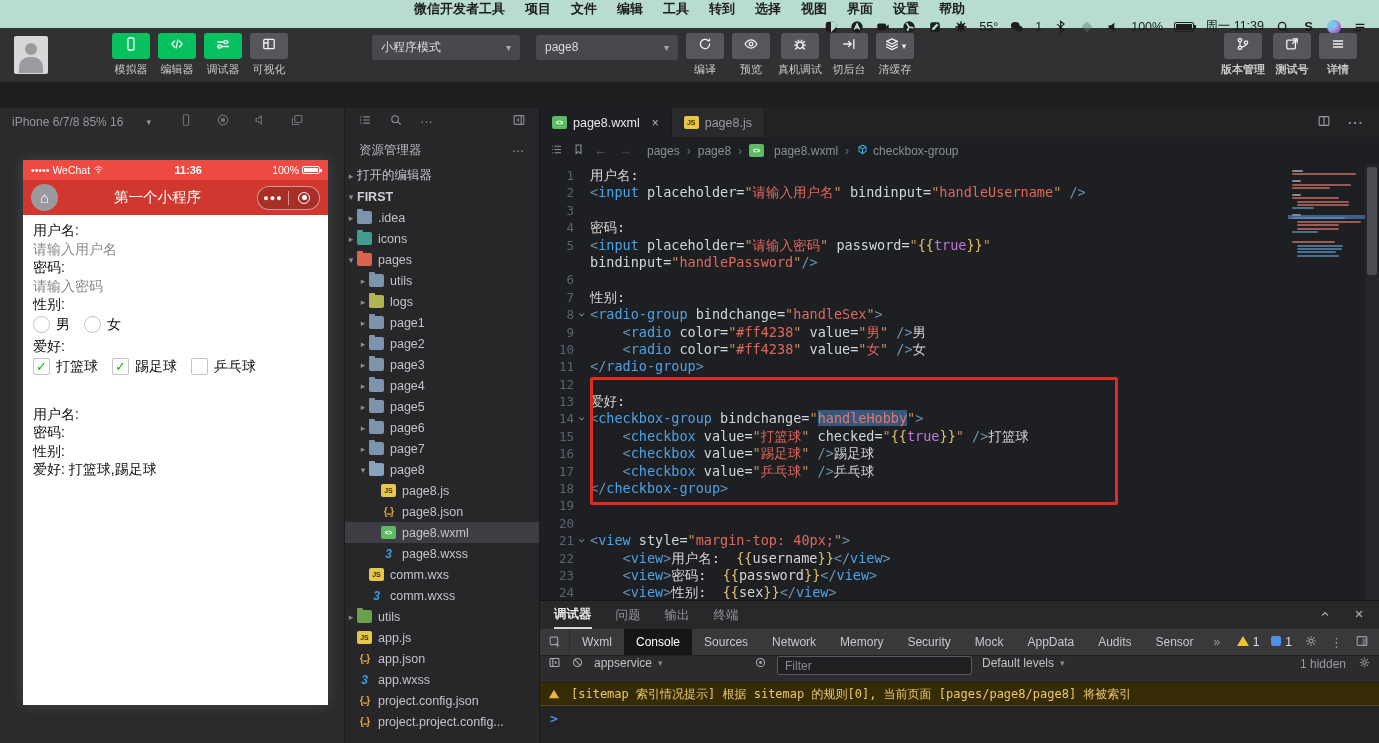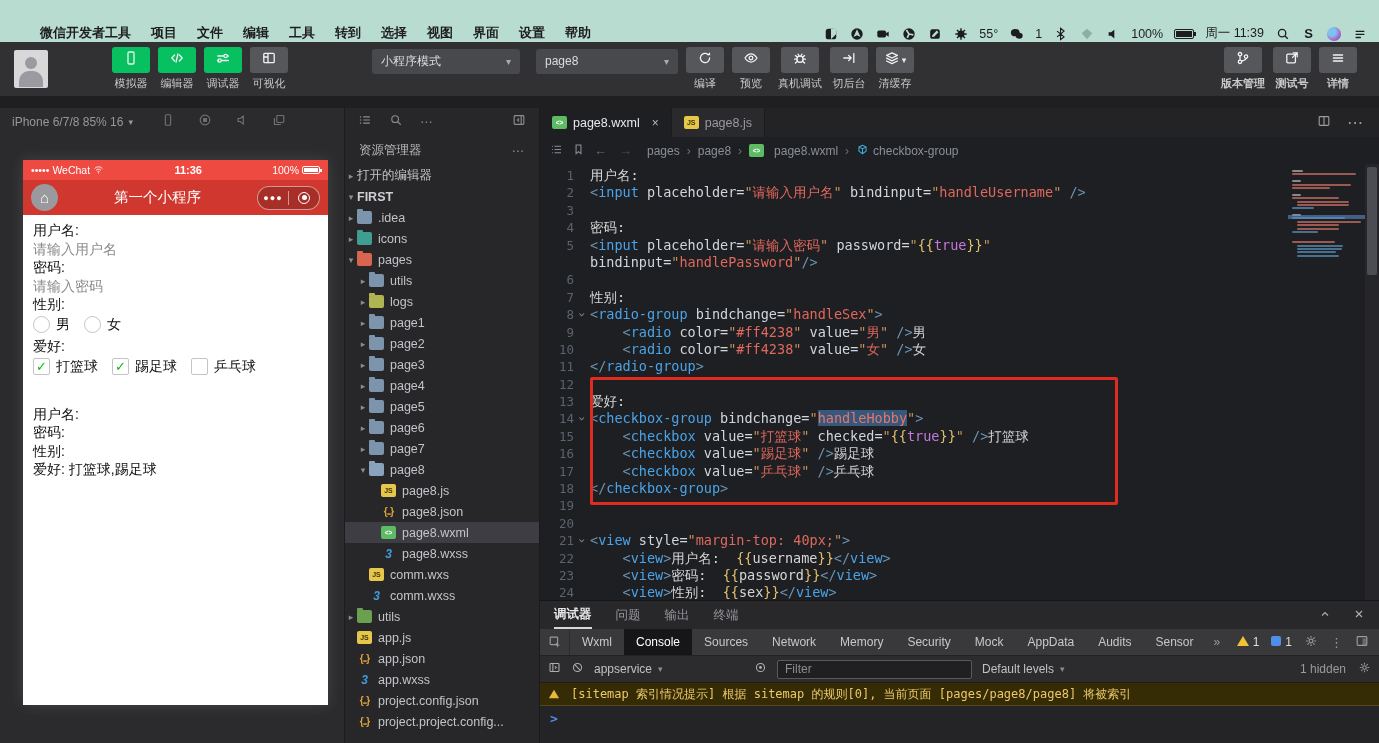--- a/index.html
+++ b/index.html
@@ -1,22 +1,22 @@
 <!DOCTYPE html>
 <html><head>
 <meta charset="utf-8">
 <style>
   * { margin:0; padding:0; box-sizing:border-box; }
   html,body { width:1379px; height:743px; overflow:hidden; background:#1f1f21;
     font-family:"Liberation Sans","DejaVu Sans",sans-serif; }
   .app { position:relative; width:1379px; height:743px; background:#1f1f21; }
 
   
-  .menubar { height:42px; background:#b9dcd1; display:flex; align-items:flex-end;
-    padding:0 12px; font-size:13px; color:#1d1d1f; }
+  .menubar { height:28px; background:#b9dcd1; display:flex; align-items:center;
+    padding:0 12px; font-size:13px; color:#1d1d1f;flex-direction:column; }
   .menubar .apple { font-size:14px; margin:0 10px 0 8px; }
   .menu-item { padding:0 10px; font-weight:bold; }
   .menu-item:not(:first-child){ font-weight:bold; }
   .mb-right { margin-left:auto; display:flex; align-items:center; gap:11px; font-size:12px; }
   .mb-ic { width:15px; height:15px; display:inline-flex; align-items:center; justify-content:center; color:#1d1d1f; }
   .mb-ic svg { width:14px; height:14px; }
   .mb-txt { font-size:12.5px; }
   .siri-dot { width:14px; height:14px; border-radius:50%;
     background:radial-gradient(circle at 35% 35%, #7cc4f0 0 30%, #b06ad0 60%, #2b4f9e 100%); }
   .batt { width:20px; height:10px; border:1px solid #1d1d1f; border-radius:2px; position:relative; }
@@ -48,21 +48,21 @@
   .dd-page { width:142px; }
   .tb-right { margin-left:auto; display:flex;font-weight:bold; }
   .chip .caret-sm { font-size:9px; margin-left:2px; color:#e8e8e8; }
 
   
   .main { position:absolute; top:108px; left:0; right:0; bottom:0; display:flex; }
 
   
   .simulator { width:345px; background:#2b2b2d; position:relative; border-right:1px solid #1c1c1e; }
   .sim-toolbar { height:27px; display:flex; align-items:center; font-size:12px; color:#97979c; padding:0 12px; }
-  .sim-toolbar .dev { display:flex; align-items:center; gap:5px; }
+  .sim-toolbar .dev { display:flex; align-items:center; gap:23px; }
   .sim-ics { display:flex; gap:23px; margin-left:28px; color:#707074; }
   .sim-ics svg { width:14px; height:14px; }
   .phone { position:absolute; left:23px; top:52px; width:305px; height:545px; background:#fff;
     box-shadow:0 0 14px rgba(255,255,255,0.12); }
   .p-status { height:20px; background:#ee4a42; color:#fff; display:flex; align-items:center;
     font-size:10.5px; padding:0 8px; }
   .p-status .mid { flex:1; text-align:center; font-weight:bold; font-size:11px; }
   .p-status svg { width:11px; height:9px; }
   .pbatt { width:18px; height:8px; border:1px solid #fff; border-radius:2px; position:relative; margin-left:3px; }
   .pbatt::before { content:""; position:absolute; inset:1px; background:#fff; }
@@ -164,21 +164,21 @@
   .dt-tab { padding:0 12px; height:100%; display:flex; align-items:center; font-size:12px; }
   .dt-tab.active { background:#161618; color:#fff; }
   .dt-more { padding:0 8px; color:#9a9a9e; }
   .dt-right { margin-left:auto; display:flex; align-items:center; gap:12px; padding-right:10px; }
   .warn-tri { width:0; height:0; border-left:6px solid transparent; border-right:6px solid transparent;
     border-bottom:10px solid #f1c232; display:inline-block; margin-right:4px; position:relative; }
   .badge-n { color:#dcdcde; }
   .info-sq { width:10px; height:10px; background:#4f8fe8; border-radius:2px; display:inline-block; margin-right:4px; }
   .dt-right svg { width:14px; height:14px; color:#9a9a9e; }
   .vdots { color:#9a9a9e; font-size:13px; letter-spacing:0; }
-  .con-bar { height:27px; background:#2c2c2e; display:flex; align-items:center; padding:0 8px; gap:10px; color:#aeaeb2; border-bottom:1px solid #1d1d1f; }
+  .con-bar { height:27px; background:#2c2c2e; display:flex; align-items:flex-start; padding:0 8px; gap:10px; color:#aeaeb2; border-bottom:1px solid #1d1d1f; }
   .con-bar svg { width:13px; height:13px; }
   .con-ctx { display:flex; align-items:center; gap:6px; width:150px; color:#c0c0c4; }
   .con-ctx .caret { font-size:9px; color:#8c8c90; }
   .filter-box { width:195px; height:19px; border:1px solid #5a5a5e; border-radius:2px; background:#202023;
     color:#8c8c90; display:flex; align-items:center; padding:0 7px; font-size:12px; }
   .levels { display:flex; gap:6px; align-items:center; color:#c0c0c4; }
   .con-right { margin-left:auto; display:flex; align-items:center; gap:12px; color:#9a9a9e; }
   .warn-row { background:#352c06; border-bottom:1px solid #57481a; color:#edc869;
     display:flex; align-items:center; padding:2.5px 8px; font-size:12px;
     font-family:"DejaVu Sans Mono","Liberation Mono",monospace; gap:7px; }

